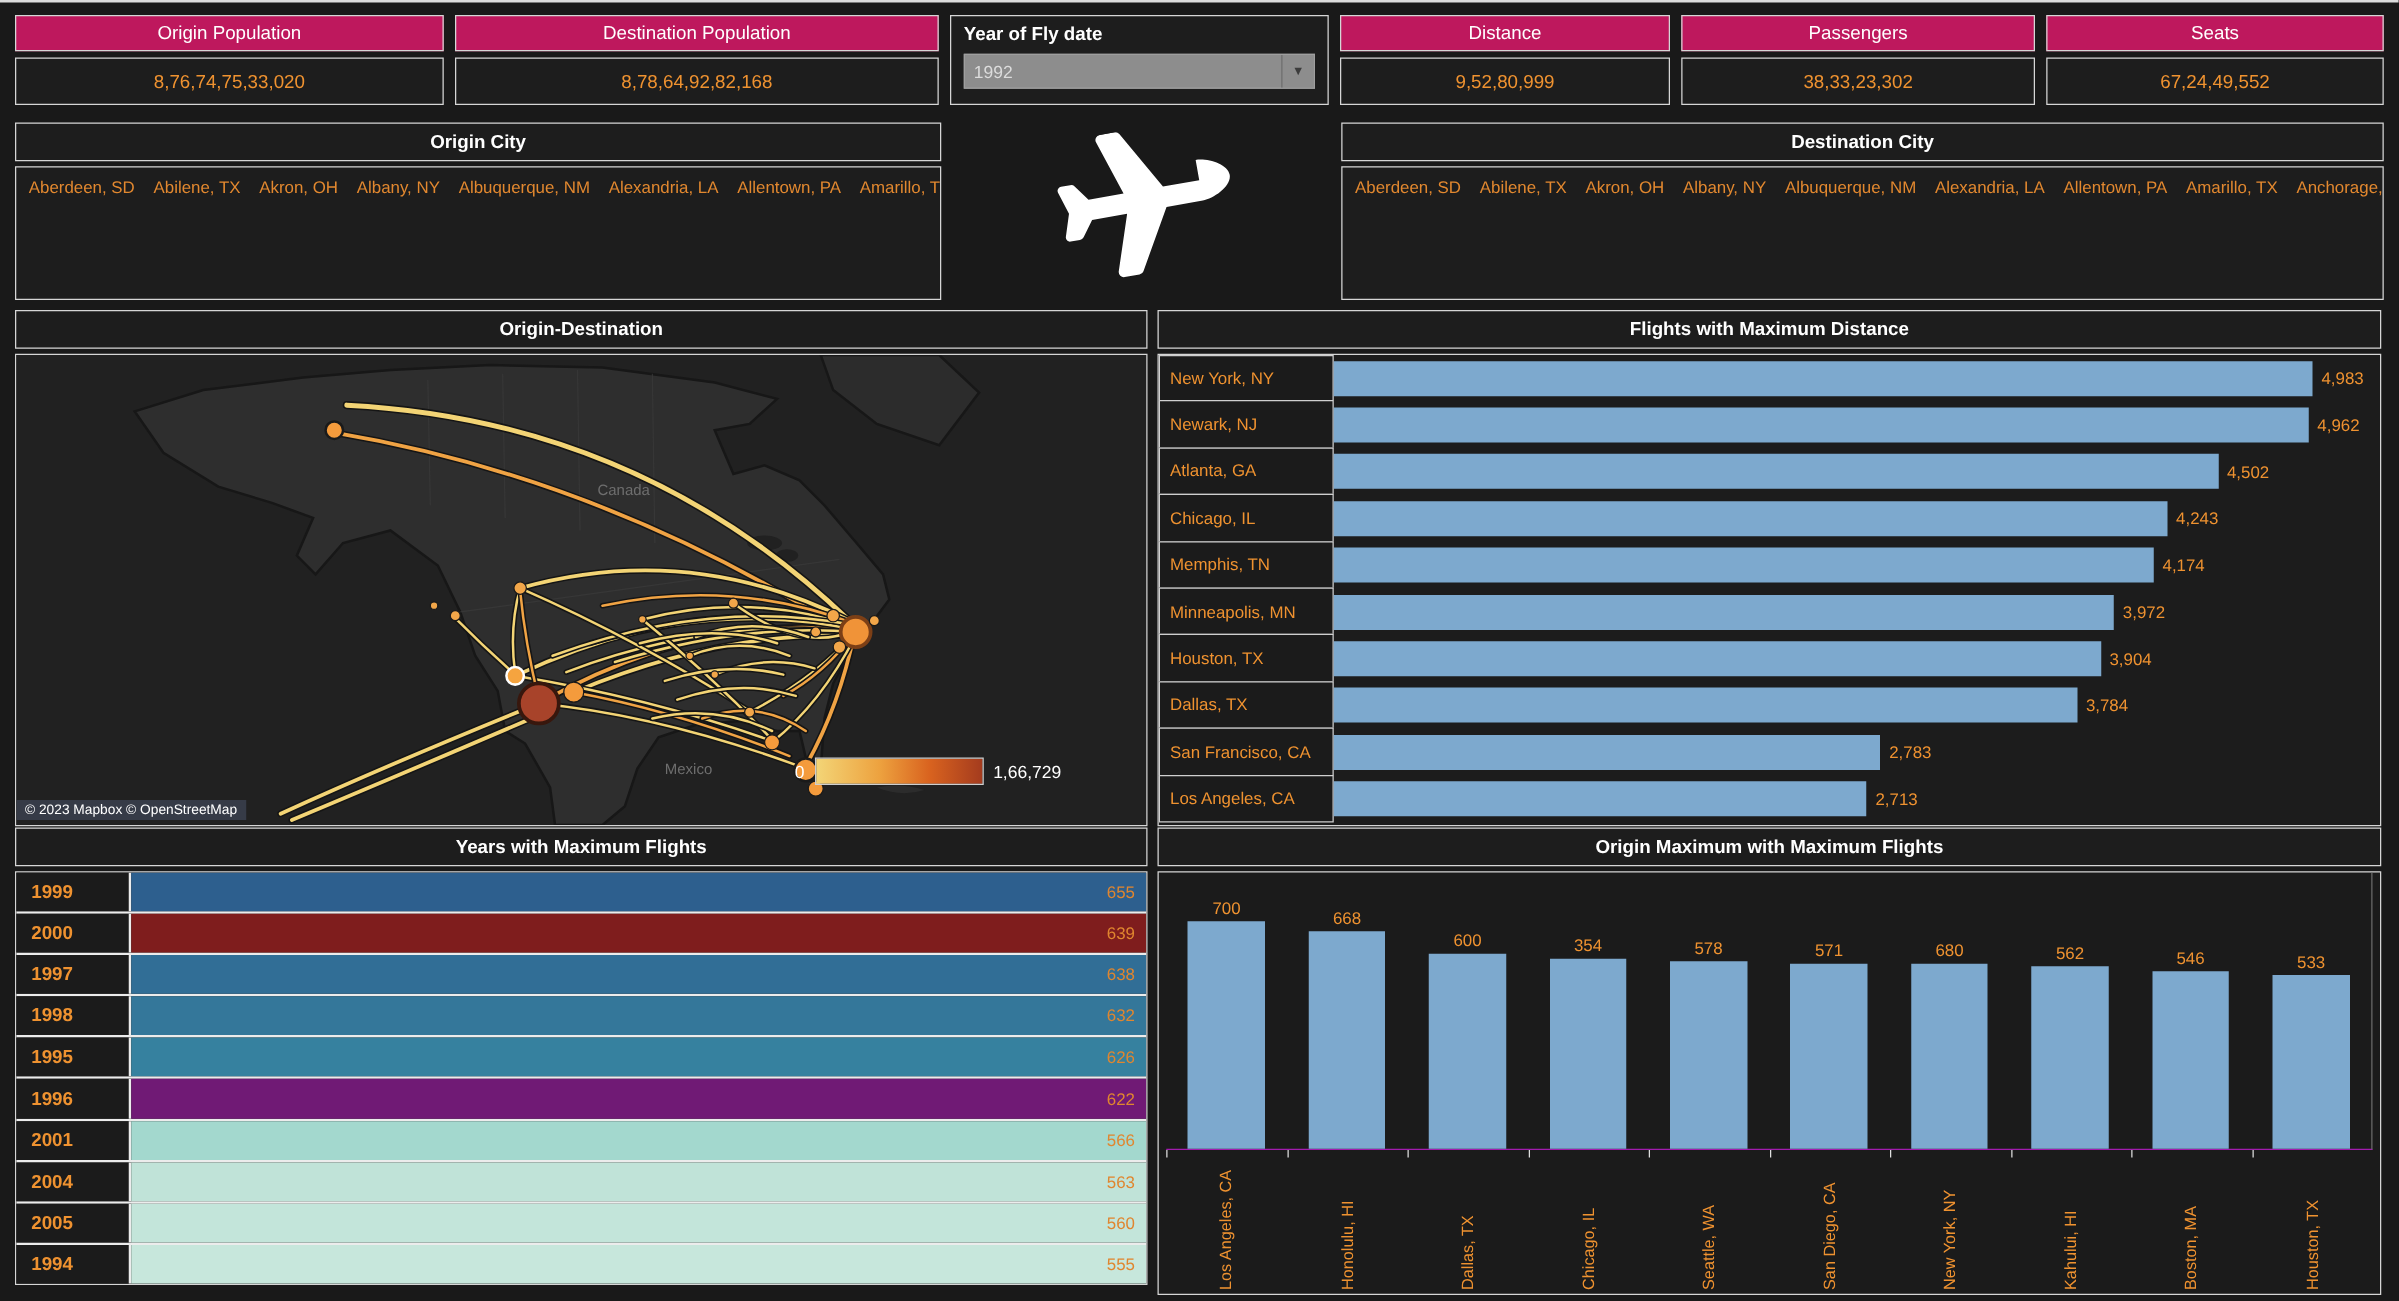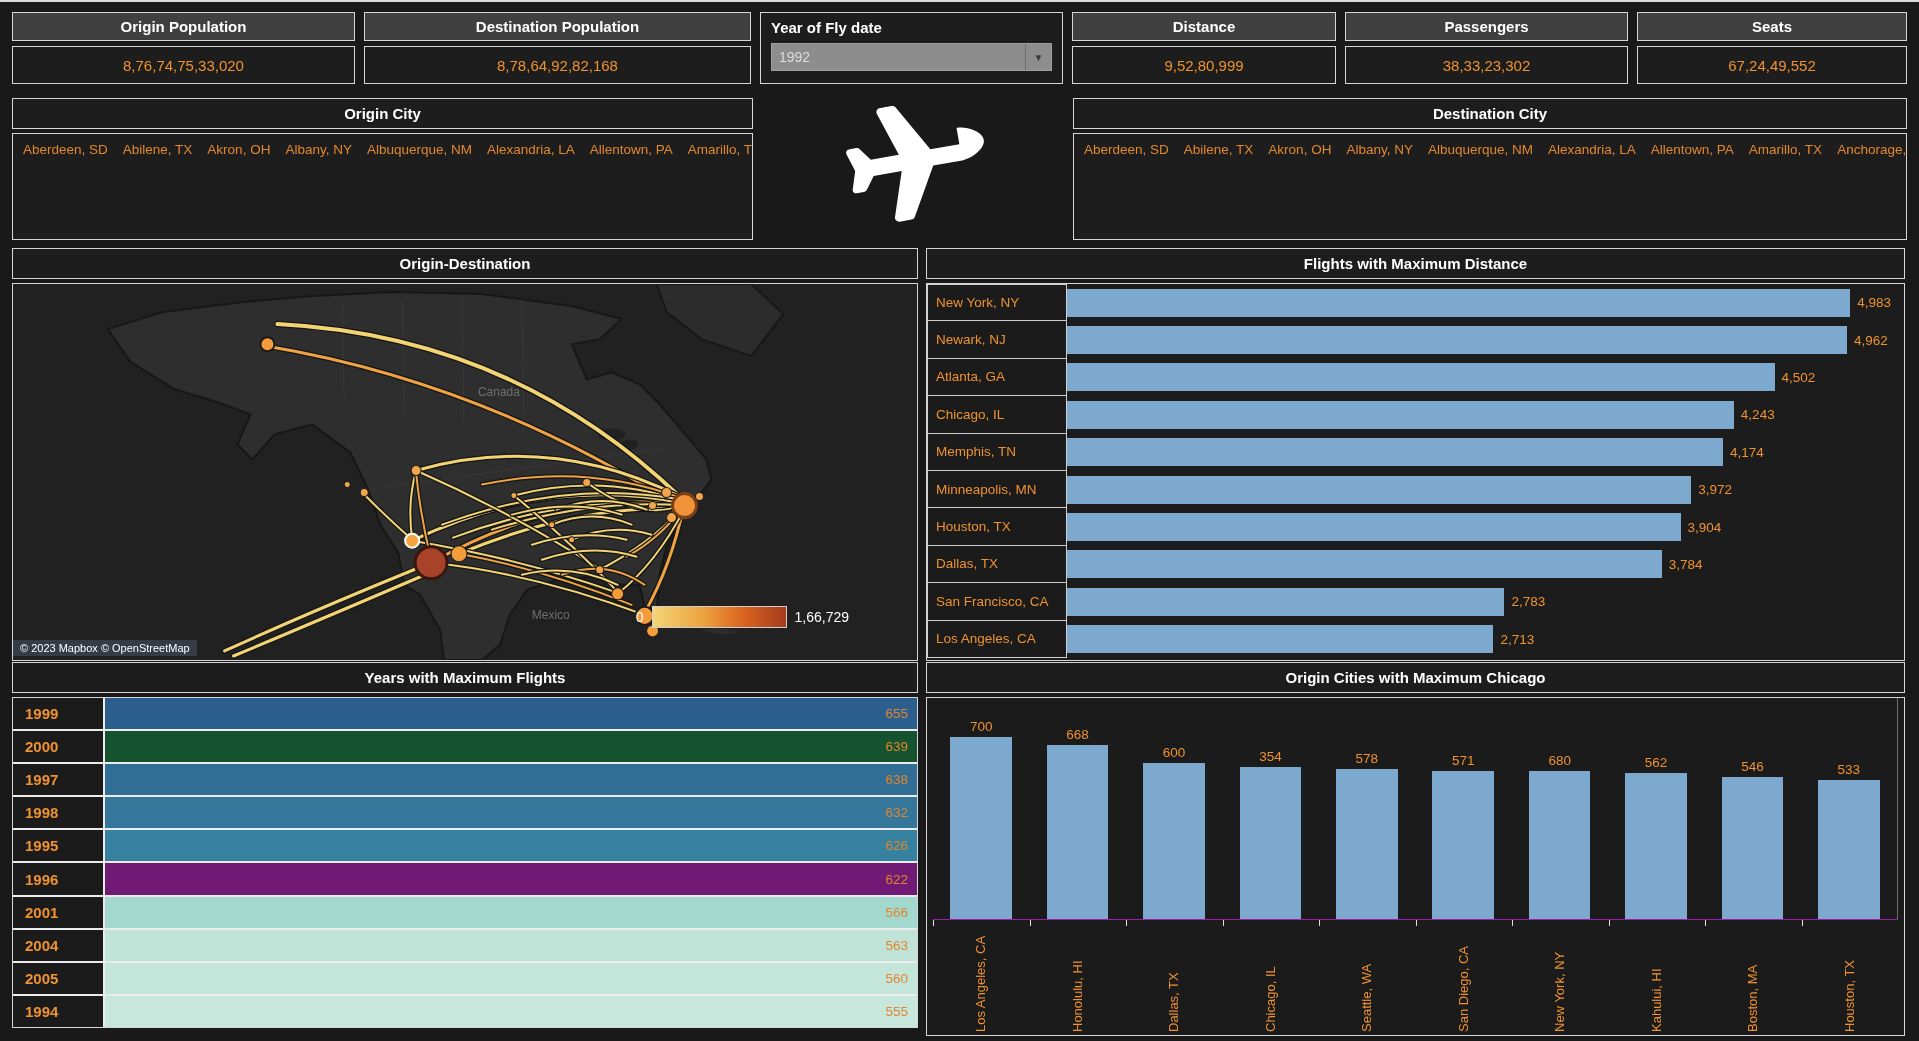--- a/index.html
+++ b/index.html
@@ -8,23 +8,23 @@
     background:#191919;
     font-family:"Liberation Sans", sans-serif;
     color:#eee;
   }
   .dash { width:1919px; height:1041px; border-top:2px solid #dcdcdc; position:relative; }
 
   
   .top-strip { display:flex; gap:9px; padding:10px 12px 0 12px; }
   .kpi { display:flex; flex-direction:column; }
   .kpi-header {
-    border:1px solid #d6d6d6; background:#404040; height:29px;
+    border:1px solid #d6d6d6; background:#be185d; height:29px;
     display:flex; align-items:center; justify-content:center;
-    color:#fff; font-weight:bold; font-size:15px;
+    color:#fff; font-weight:normal; font-size:15px;
   }
   .kpi-value {
     margin-top:5px; border:1px solid #d6d6d6; background:#1d1d1d; height:38px;
     display:flex; align-items:center; justify-content:center;
     color:#ef9230; font-size:15px;
   }
   .filter-panel {
     border:1px solid #d6d6d6; background:#1d1d1d; padding:6px 10px 8px 10px; height:72px;
   }
   .filter-label { color:#fff; font-weight:bold; font-size:15px; margin-bottom:7px; }
@@ -378,21 +378,21 @@
       <div class="panel-body">
         <div class="y-rows" id="years-chart">
             <div class="y-row">
               <div class="y-label">1999</div>
               <div class="y-bar" style="background: rgb(45, 95, 142);">
                 <span class="y-val">655</span>
               </div>
             </div>
             <div class="y-row">
               <div class="y-label">2000</div>
-              <div class="y-bar" style="background: #14532d; padding-left: 20px;">
+              <div class="y-bar" style="background: #7f1d1d; padding-left: 20px;">
                 <span class="y-val">639</span>
               </div>
             </div>
             <div class="y-row">
               <div class="y-label">1997</div>
               <div class="y-bar" style="background: rgb(49, 110, 150);">
                 <span class="y-val">638</span>
               </div>
             </div>
             <div class="y-row">
@@ -434,21 +434,21 @@
             <div class="y-row">
               <div class="y-label">1994</div>
               <div class="y-bar" style="background: rgb(199, 231, 220);">
                 <span class="y-val">555</span>
               </div>
             </div>
           </div>
       </div>
     </div>
     <div class="panel cities-panel">
-      <div class="panel-title">Origin Cities with Maximum Chicago</div>
+      <div class="panel-title">Origin Maximum with Maximum Flights</div>
       <div class="panel-body cc-body">
         <div class="cc-cols" id="cc-cols">
             <div class="cc-col">
               <div class="cc-val">700</div>
               <div class="cc-bar" style="height: 182px; background: rgb(125, 169, 206);"></div>
             </div>
             <div class="cc-col">
               <div class="cc-val">668</div>
               <div class="cc-bar" style="height: 174px; background: rgb(125, 169, 206);"></div>
             </div>

